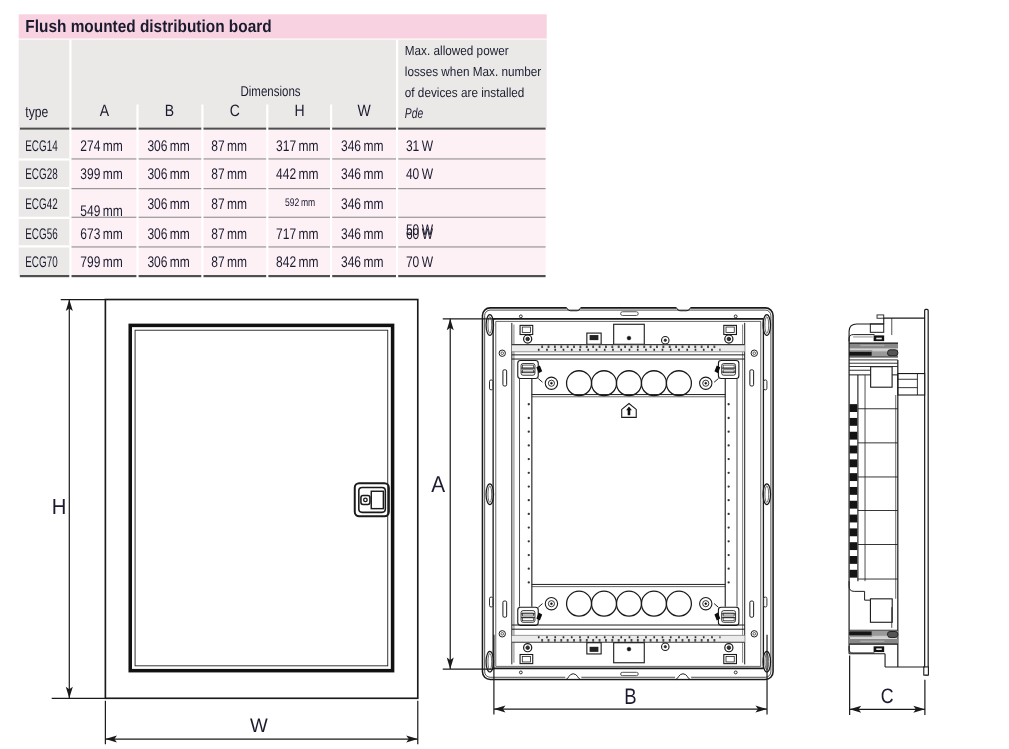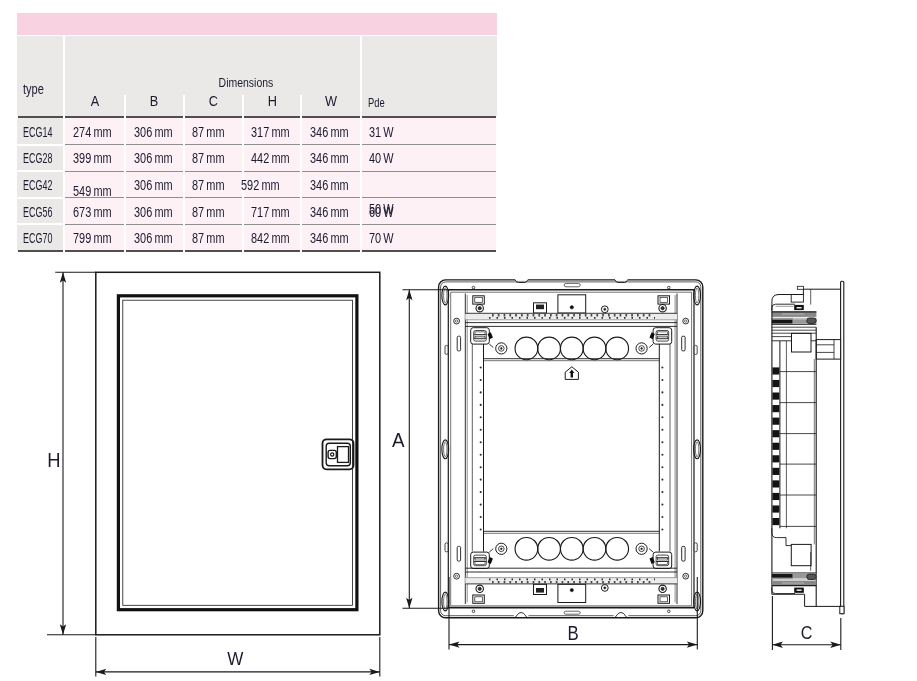--- a/index.html
+++ b/index.html
@@ -8,41 +8,43 @@
 .abs{position:absolute;}
 .cx{display:inline-block;transform:scaleX(.78);transform-origin:0 50%;white-space:nowrap;}
 </style>
 </head>
 <body>
 
 <div class="abs" style="left:0;top:0;width:917px;height:260px;">
 
 <div class="abs" style="left:17px;top:13px;width:479.5px;height:22.2px;background:#f8d2e0;"></div>
 
+<div class="abs" style="left:23px;top:14.4px;height:22.2px;line-height:22.2px;font-size:15.8px;font-weight:bold;"><span class="cx" style="transform:scaleX(.886)">Flush mounted distribution board</span></div>
 
 <div class="abs" style="left:17px;top:36.4px;width:479.5px;height:80px;background:#eae9e7;"></div>
 
 <div class="abs" style="left:63.3px;top:36.4px;width:2px;height:80px;background:#fff;"></div>
 
 <div class="abs" style="left:360px;top:36.4px;width:2px;height:80px;background:#fff;"></div>
 
 <div class="abs" style="left:124.4px;top:95.4px;width:2px;height:21px;background:#fff;"></div>
 
 <div class="abs" style="left:182.6px;top:95.4px;width:2px;height:21px;background:#fff;"></div>
 
 <div class="abs" style="left:242px;top:95.4px;width:2px;height:21px;background:#fff;"></div>
 
 <div class="abs" style="left:300.4px;top:95.4px;width:2px;height:21px;background:#fff;"></div>
 
-<div class="abs" style="left:23px;top:81px;height:16px;line-height:16px;font-size:14px;"><span class="cx" style="transform:scaleX(.79)">type</span></div>
+<div class="abs" style="left:23px;top:93px;height:16px;line-height:16px;font-size:14px;"><span class="cx" style="transform:scaleX(.79)">type</span></div>
 
 <div class="abs" style="left:189.5px;top:75px;width:112px;height:16px;line-height:16px;font-size:13px;text-align:center;"><span class="cx" style="transform:scaleX(.805);transform-origin:50% 50%;">Dimensions</span></div>
 
-
-<div class="abs" style="left:367.5px;top:95.4px;height:16px;line-height:16px;font-size:13px;"><span class="cx" style="transform:scaleX(.72)">Pde</span></div>
+<div class="abs" style="left:367.5px;top:36.8px;font-size:12px;line-height:18.9px;"><span class="cx" style="transform:scaleX(.89)">Max. allowed power<br>losses when Max. number<br>of devices are installed</span></div>
+
+<div class="abs" style="left:367.5px;top:95.4px;height:16px;line-height:16px;font-size:13px;font-style:italic;"><span class="cx" style="transform:scaleX(.72)">Pde</span></div>
 
 <div class="abs" style="left:64.3px;top:93.3px;width:61.10000000000001px;height:16px;line-height:16px;font-size:15px;text-align:center;"><span class="cx" style="transform:scaleX(.85);transform-origin:50% 50%;">A</span></div>
 
 <div class="abs" style="left:125.4px;top:93.3px;width:58.19999999999999px;height:16px;line-height:16px;font-size:15px;text-align:center;"><span class="cx" style="transform:scaleX(.85);transform-origin:50% 50%;">B</span></div>
 
 <div class="abs" style="left:183.6px;top:93.3px;width:59.400000000000006px;height:16px;line-height:16px;font-size:15px;text-align:center;"><span class="cx" style="transform:scaleX(.85);transform-origin:50% 50%;">C</span></div>
 
 <div class="abs" style="left:243px;top:93.3px;width:58.39999999999998px;height:16px;line-height:16px;font-size:15px;text-align:center;"><span class="cx" style="transform:scaleX(.85);transform-origin:50% 50%;">H</span></div>
 
 <div class="abs" style="left:301.4px;top:93.3px;width:59.60000000000002px;height:16px;line-height:16px;font-size:15px;text-align:center;"><span class="cx" style="transform:scaleX(.85);transform-origin:50% 50%;">W</span></div>
@@ -174,21 +176,21 @@
 <div class="abs" style="left:369.3px;top:145.3px;height:26.599999999999994px;line-height:26.599999999999994px;font-size:14px;"><span class="cx">40 W</span></div>
 
 <div class="abs" style="left:23px;top:171.9px;height:26.599999999999994px;line-height:26.599999999999994px;font-size:14px;"><span class="cx" style="transform:scaleX(.64)">ECG42</span></div>
 
 <div class="abs" style="left:72.6px;top:178px;height:26.599999999999994px;line-height:26.599999999999994px;font-size:14px;"><span class="cx">549 mm</span></div>
 
 <div class="abs" style="left:133.70000000000002px;top:171.9px;height:26.599999999999994px;line-height:26.599999999999994px;font-size:14px;"><span class="cx">306 mm</span></div>
 
 <div class="abs" style="left:191.9px;top:171.9px;height:26.599999999999994px;line-height:26.599999999999994px;font-size:14px;"><span class="cx">87 mm</span></div>
 
-<div class="abs" style="left:241px;top:171.9px;height:26.599999999999994px;line-height:26.599999999999994px;font-size:14px;"><span class="cx">592 mm</span></div>
+<div class="abs" style="left:259px;top:171.9px;height:26.599999999999994px;line-height:26.599999999999994px;font-size:10px;"><span class="cx">592 mm</span></div>
 
 <div class="abs" style="left:309.7px;top:171.9px;height:26.599999999999994px;line-height:26.599999999999994px;font-size:14px;"><span class="cx">346 mm</span></div>
 
 <div class="abs" style="left:369.3px;top:171.9px;height:26.599999999999994px;line-height:26.599999999999994px;font-size:14px;margin-top:24px;"><span class="cx">50 W</span></div>
 
 <div class="abs" style="left:23px;top:198.5px;height:26.600000000000023px;line-height:26.600000000000023px;font-size:14px;"><span class="cx" style="transform:scaleX(.64)">ECG56</span></div>
 
 <div class="abs" style="left:72.6px;top:198.5px;height:26.600000000000023px;line-height:26.600000000000023px;font-size:14px;"><span class="cx">673 mm</span></div>
 
 <div class="abs" style="left:133.70000000000002px;top:198.5px;height:26.600000000000023px;line-height:26.600000000000023px;font-size:14px;"><span class="cx">306 mm</span></div>

